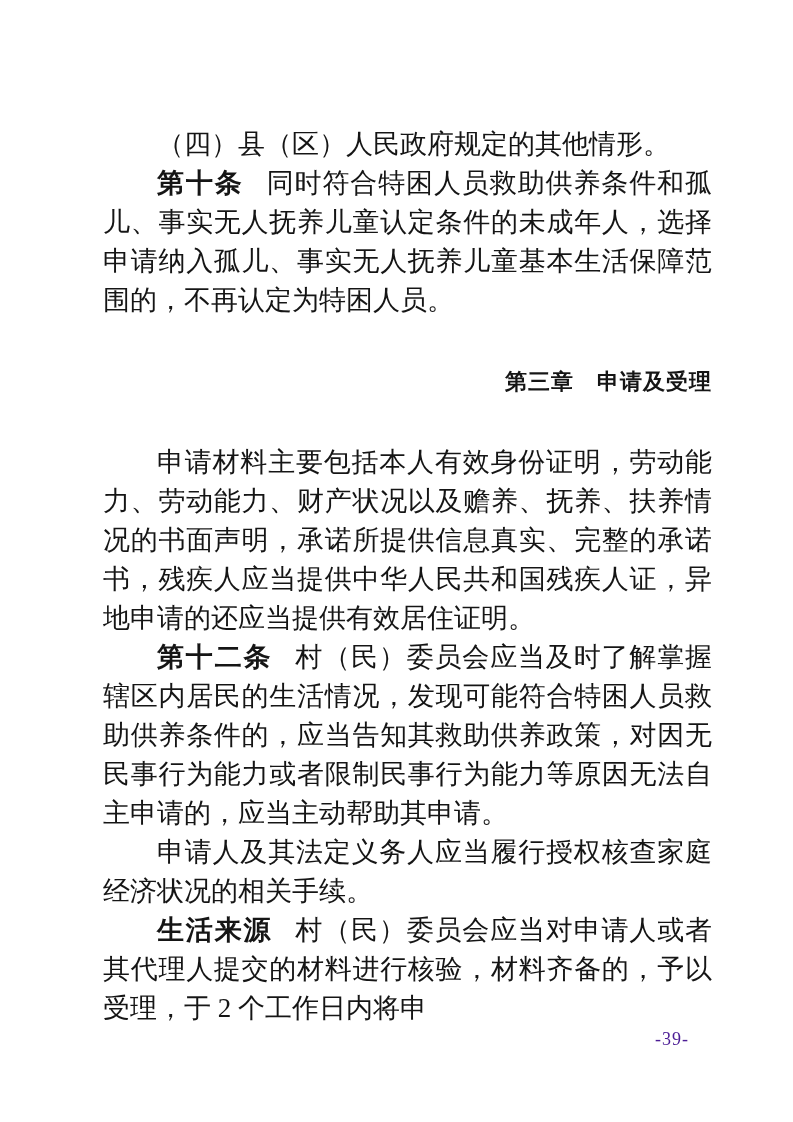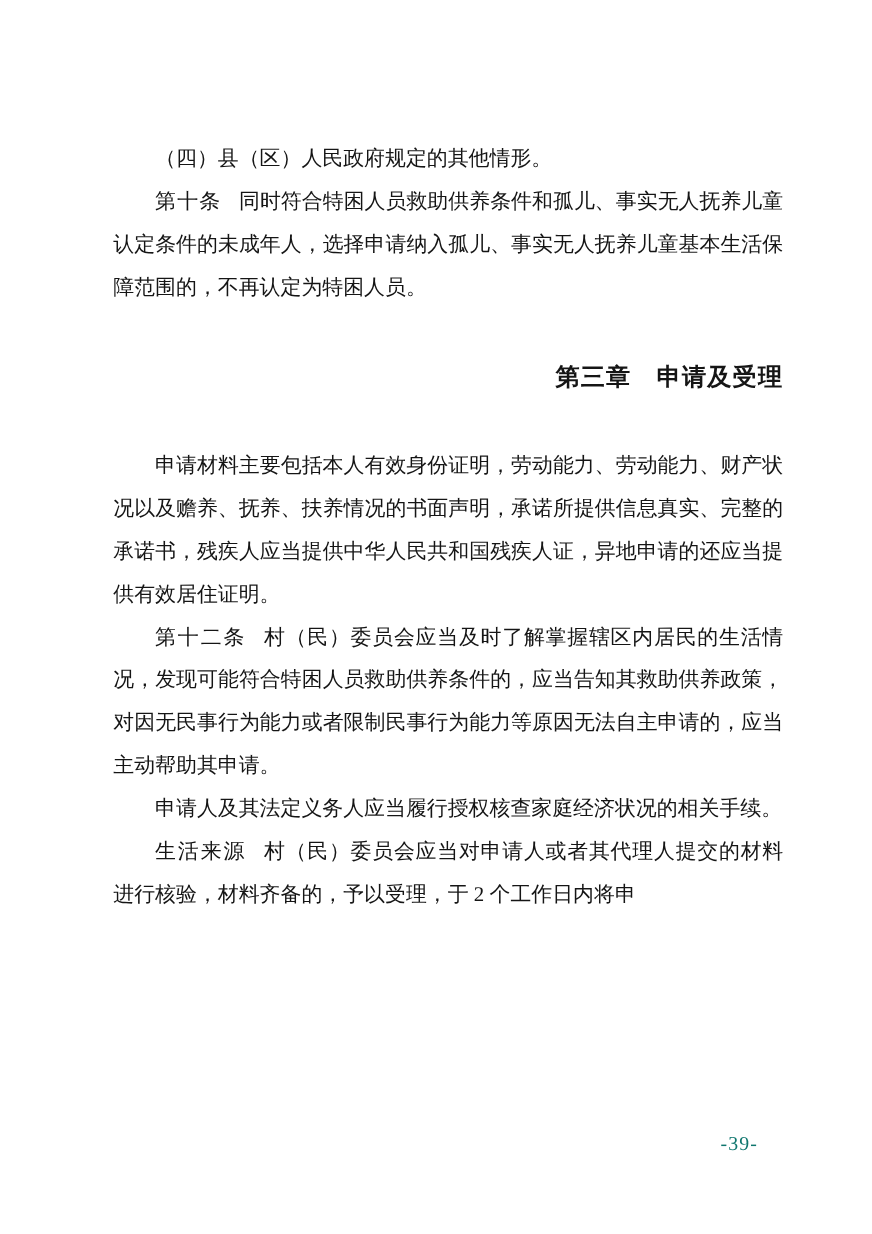--- a/index.html
+++ b/index.html
@@ -18,29 +18,29 @@
     overflow: hidden;
   }
   .text-block {
     position: absolute;
     left: 103px;
     top: 125px;
     width: 609px;
   }
   .body-para {
     margin: 0;
-    font-size: 19px;
+    font-size: 27px;
     line-height: 39px;
     text-align: justify;
     text-justify: inter-character;
     text-indent: 2em;
     word-break: break-all;
   }
   .article-term {
-    font-weight: normal;
+    font-weight: bold;
     font-family: "Liberation Sans", "DejaVu Sans", sans-serif;
     margin-right: 0.85em;
     letter-spacing: 1px;
   }
   .chapter-heading {
     margin: 42px 0 42px 0;
     font-size: 22px;
     line-height: 39px;
     text-align: right;
     text-indent: 0;
@@ -49,21 +49,21 @@
     letter-spacing: 1px;
   }
   .page-number {
     position: absolute;
     top: 1030px;
     right: 104px;
     font-size: 18px;
     line-height: 18px;
     letter-spacing: 1px;
     font-family: "Liberation Serif", "DejaVu Serif", serif;
-    color: #0f766e;
+    color: #4c1d95;
   }
 </style>
 </head>
 <body>
 
 <div class="page">
   <div class="text-block">
 
     <p class="body-para">（四）县（区）人民政府规定的其他情形。</p>
 

